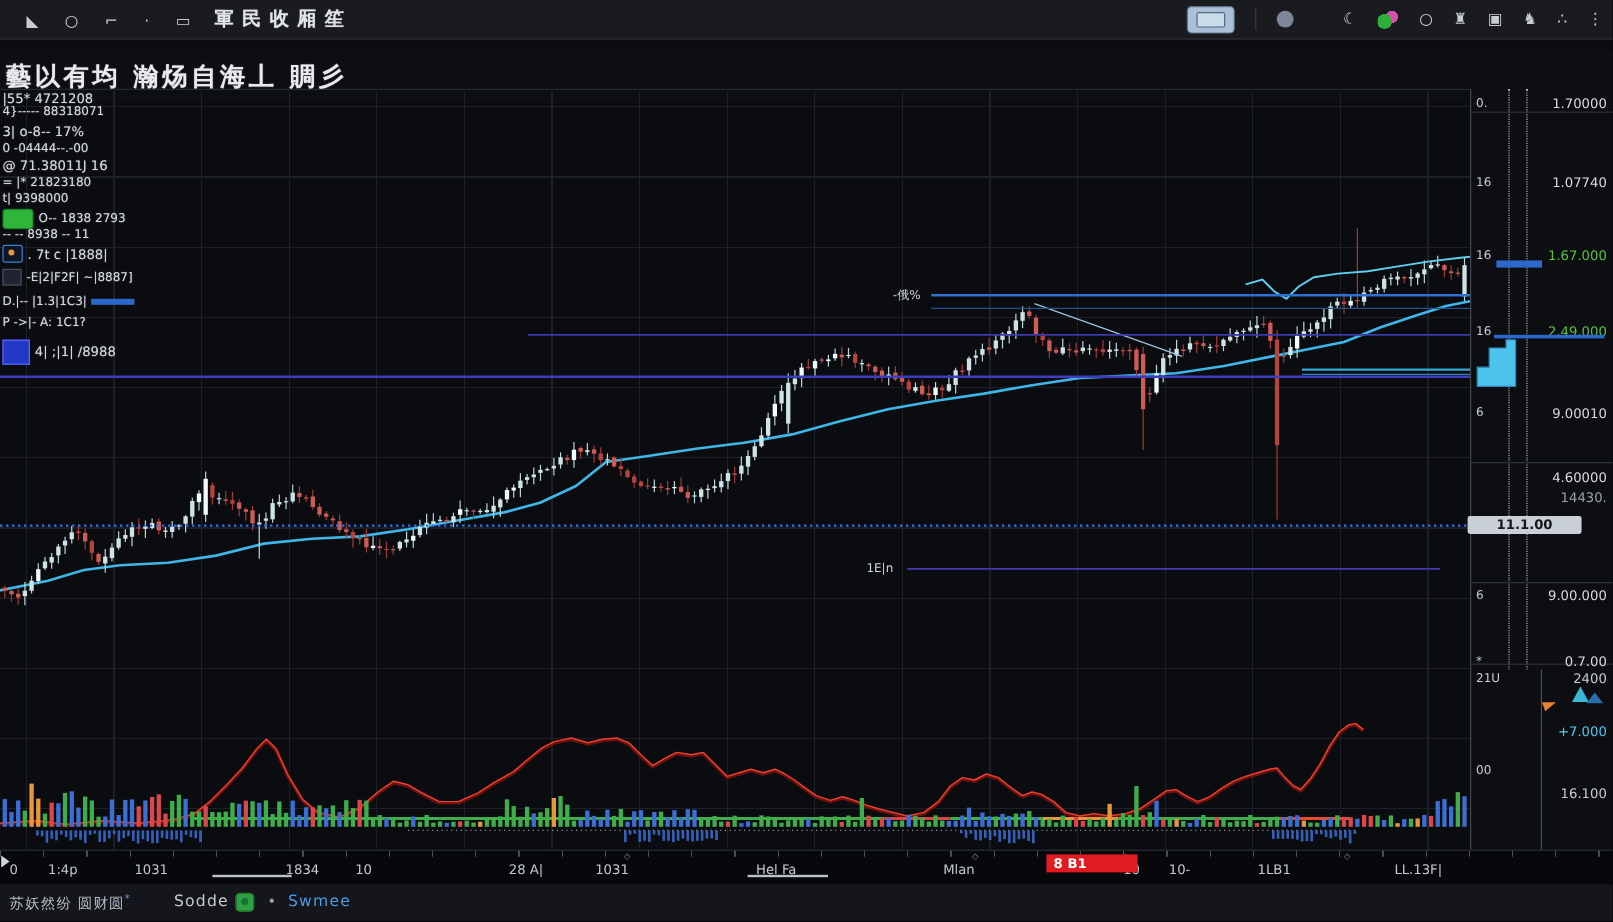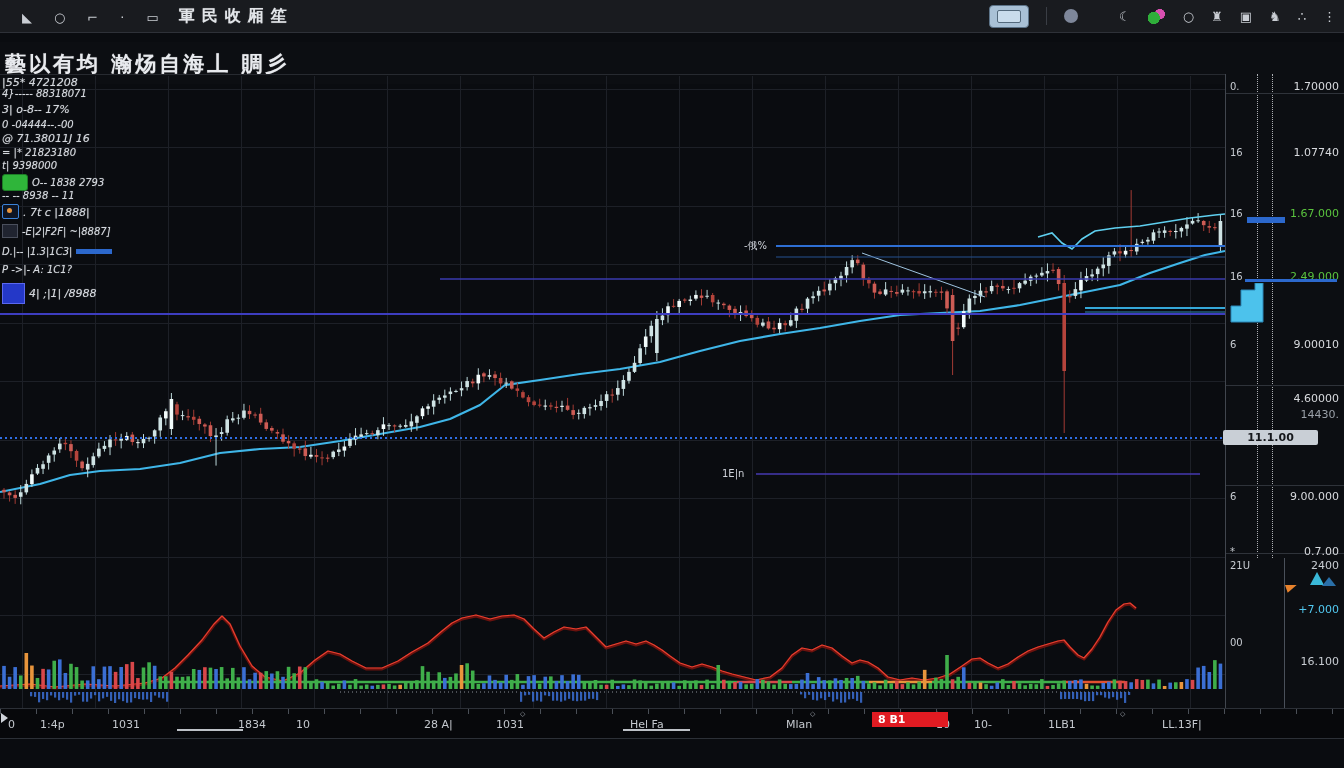--- a/index.html
+++ b/index.html
@@ -22,21 +22,21 @@
     radial-gradient(circle at 66% 38%, #d84fb0 0 32%, transparent 34%);}
   
   .titlebar{position:absolute;left:0;top:42px;width:1344px;height:42px;background:#0c0e12;}
   .titlebar .t{position:absolute;left:5px;top:8px;font-size:21px;font-weight:bold;color:#e8eaee;
     letter-spacing:3px;text-shadow:0 0 1px rgba(255,255,255,.5);}
   
   .chart-wrap{position:absolute;left:0;top:74px;width:1225px;height:634px;border-top:1px solid #272a30;}
   
   .legend{position:absolute;left:2px;top:76px;width:170px;}
   .lg-row{position:absolute;left:0;display:flex;align-items:center;gap:4px;font-size:10px;
-    color:#d4d8de;white-space:nowrap;text-shadow:0 0 1px rgba(255,255,255,.45);font-style:italic;}
+    color:#d4d8de;white-space:nowrap;text-shadow:0 0 1px rgba(255,255,255,.45);}
   .ic-green{display:inline-block;width:24px;height:15px;background:#2fb53a;border:1px solid #1d7d26;border-radius:3px;}
   .ic-bluebox{display:inline-block;width:15px;height:13px;background:#0e1524;border:1px solid #3b82d8;border-radius:2px;position:relative;}
   .ic-bluebox i{position:absolute;left:4px;top:3px;width:5px;height:5px;border-radius:50%;background:#e8953c;}
   .ic-bluebar{display:inline-block;width:36px;height:5px;background:#2c68cc;}
   .ic-bluesq{display:inline-block;width:21px;height:19px;background:#2438c8;border:1px solid #5a68f0;}
   .ic-dark{display:inline-block;width:14px;height:12px;background:#202430;border:1px solid #4a4f5c;}
   
   .axis-panel{position:absolute;left:1225px;top:74px;width:119px;height:634px;background:#0c0e12;
     border-left:1px solid #41464e;}
   .ax-dot{position:absolute;top:0;height:484px;width:0;border-left:1px dotted rgba(225,228,233,.75);}
@@ -1052,14 +1052,21 @@
       <div class="tx-label" style="left: 1162px;">LL.13F|</div>
       <div class="tx-red" style="left: 872px; width: 64px;">8 B1</div>
       <div class="tx-dia" style="left: 520px;">◇</div>
       <div class="tx-dia" style="left: 810px;">◇</div>
       <div class="tx-dia" style="left: 935px;">◇</div>
       <div class="tx-dia" style="left: 1120px;">◇</div>
       <div class="tx-underline" style="left: 177px; width: 66px;"></div>
       <div class="tx-underline" style="left: 623px; width: 67px;"></div>
     </div>
 
+  <div class="statusbar">
+    <div class="sb-left"><span>苏妖然纷 圆财圆</span><sup>*</sup></div>
+    <div class="sb-src">Sodde</div>
+    <div class="sb-shield"></div>
+    <div class="sb-dot">•</div>
+    <div class="sb-link">Swmee</div>
+  </div>
 
 </div>
 
 </body></html>

